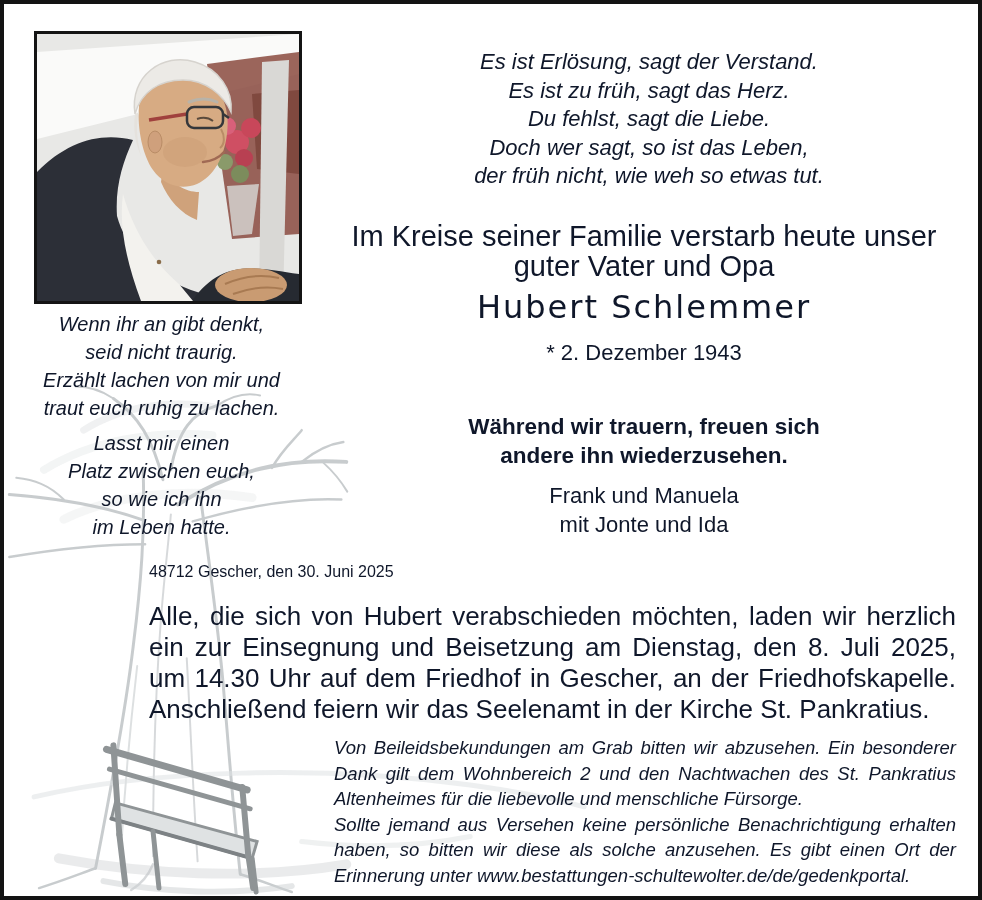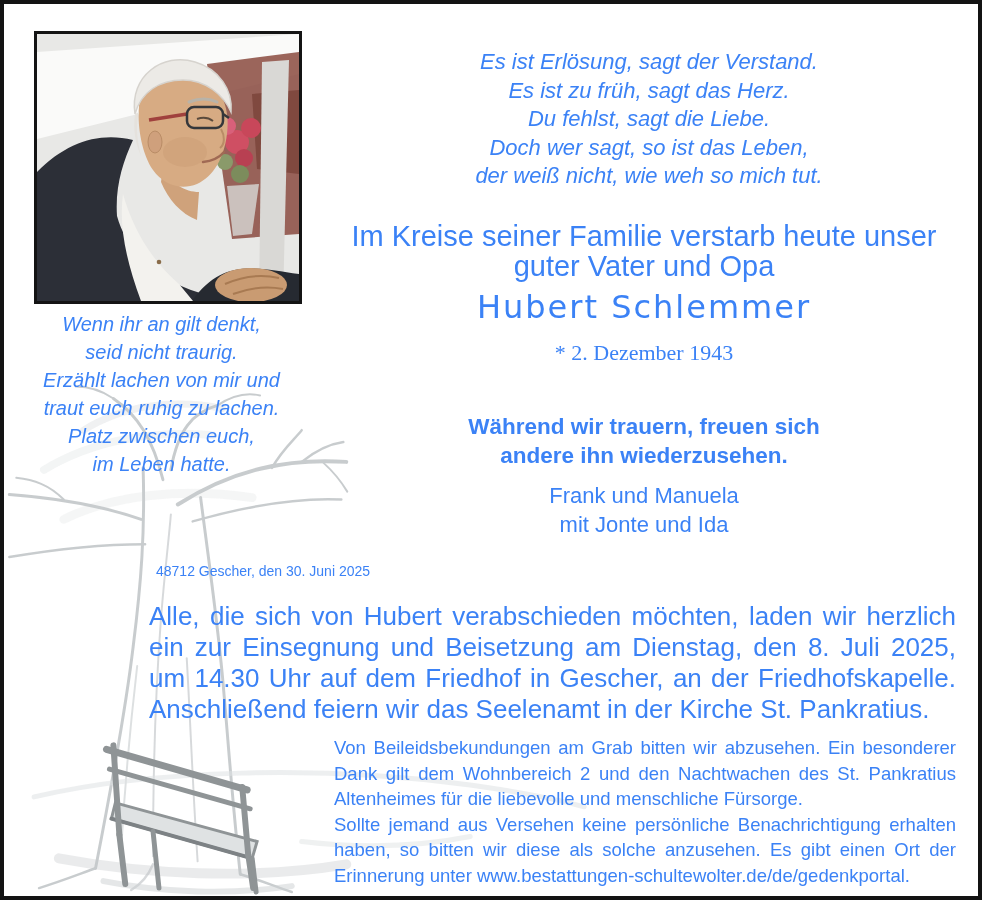--- a/index.html
+++ b/index.html
@@ -3,21 +3,21 @@
 <meta charset="utf-8">
 <style>
   html,body{margin:0;padding:0;background:#ffffff;}
   .page{
     position:relative;
     width:982px;height:900px;
     box-sizing:border-box;
     border:4px solid #131313;
     background:#ffffff;
     font-family:"Liberation Sans", sans-serif;
-    color:#3b82f6;
+    color:#0f172a;
     overflow:hidden;
   }
   .sketch{position:absolute;inset:0;width:100%;height:100%;pointer-events:none;}
   .photo{
     position:absolute;left:30px;top:27px;width:262px;height:267px;
     border:3px solid #141414;background:#e8e8e6;
   }
   .photo svg{display:block;width:100%;height:100%;}
   .t{position:absolute;}
   .center{text-align:center;}
@@ -35,43 +35,44 @@
     font-size:29px;line-height:30px;
   }
   .name{
     left:335px;top:276px;width:610px;
     font-family:"DejaVu Sans", sans-serif;
     font-size:32px;line-height:54px;letter-spacing:2px;
   }
   .dates{
     left:335px;top:336px;width:610px;
     font-size:22px;line-height:26px;
-    display:flex;justify-content:center;gap:34px;font-family:Liberation Serif, serif;
+    display:flex;justify-content:center;gap:34px;
   }
   .consolation{
     left:335px;top:408px;width:610px;
     font-weight:700;font-size:22.5px;line-height:29px;
   }
   .family{
     left:335px;top:478px;width:610px;
     font-size:22px;line-height:28.5px;
   }
   .dateline{
-    left:152px;top:559px;width:500px;
-    font-size:14px;
+    left:145px;top:559px;width:500px;
+    font-size:16px;
   }
   .funeral{
     left:145px;top:597px;width:807px;
     font-size:26px;line-height:31px;
     text-align:justify;
   }
   .condolence{
     left:330px;top:731px;width:622px;
     font-size:18.5px;line-height:25.5px;
     text-align:justify;
+    font-style:italic;
   }
   .condolence p{margin:0;}
 </style>
 </head>
 <body>
 
 <div class="page">
 
   <svg class="sketch" viewBox="0 0 982 900" aria-hidden="true">
     <g fill="none" stroke="#c6cacc" stroke-width="2.5" stroke-linecap="round" opacity="0.95">
@@ -166,21 +167,21 @@
         <path d="M196,260 C212,254 230,252 246,255" stroke="#a87a52" stroke-width="2" fill="none"></path>
       </g>
     </svg>
   </div>
 
   <div class="t poem-top center">
     <div>Es ist Erlösung, sagt der Verstand.</div>
     <div>Es ist zu früh, sagt das Herz.</div>
     <div>Du fehlst, sagt die Liebe.</div>
     <div>Doch wer sagt, so ist das Leben,</div>
-    <div>der weiß nicht, wie weh so mich tut.</div>
+    <div>der früh nicht, wie weh so etwas tut.</div>
   </div>
 
   <div class="t intro center">
     <div>Im Kreise seiner Familie verstarb heute unser</div>
     <div>guter Vater und Opa</div>
   </div>
 
   <div class="t name center">Hubert Schlemmer</div>
 
   <div class="t dates">
@@ -191,25 +192,27 @@
     <div>Während wir trauern, freuen sich</div>
     <div>andere ihn wiederzusehen.</div>
   </div>
 
   <div class="t family center">
     <div>Frank und Manuela</div>
     <div>mit Jonte und Ida</div>
   </div>
 
   <div class="t memorial-poem center">
-    <div>Wenn ihr an gilt denkt,</div>
+    <div>Wenn ihr an gibt denkt,</div>
     <div>seid nicht traurig.</div>
     <div>Erzählt lachen von mir und</div>
     <div>traut euch ruhig zu lachen.</div>
+    <div class="stanza2">Lasst mir einen</div>
     <div>Platz zwischen euch,</div>
+    <div>so wie ich ihn</div>
     <div>im Leben hatte.</div>
   </div>
 
   <div class="t dateline">48712 Gescher, den 30. Juni 2025</div>
 
   <div class="t funeral">Alle, die sich von Hubert verabschieden möchten, laden wir herzlich ein zur Einsegnung und Beisetzung am Dienstag, den 8. Juli 2025, um 14.30 Uhr auf dem Friedhof in Gescher, an der Friedhofskapelle. Anschließend feiern wir das Seelenamt in der Kirche St. Pankratius.</div>
 
   <div class="t condolence">
     <p>Von Beileidsbekundungen am Grab bitten wir abzusehen. Ein besonderer Dank gilt dem Wohnbereich 2 und den Nachtwachen des St. Pankratius Altenheimes für die liebevolle und menschliche Fürsorge.</p>
     <p>Sollte jemand aus Versehen keine persönliche Benachrichtigung erhalten haben, so bitten wir diese als solche anzusehen. Es gibt einen Ort der Erinnerung unter www.bestattungen-schultewolter.de/de/gedenkportal.</p>

